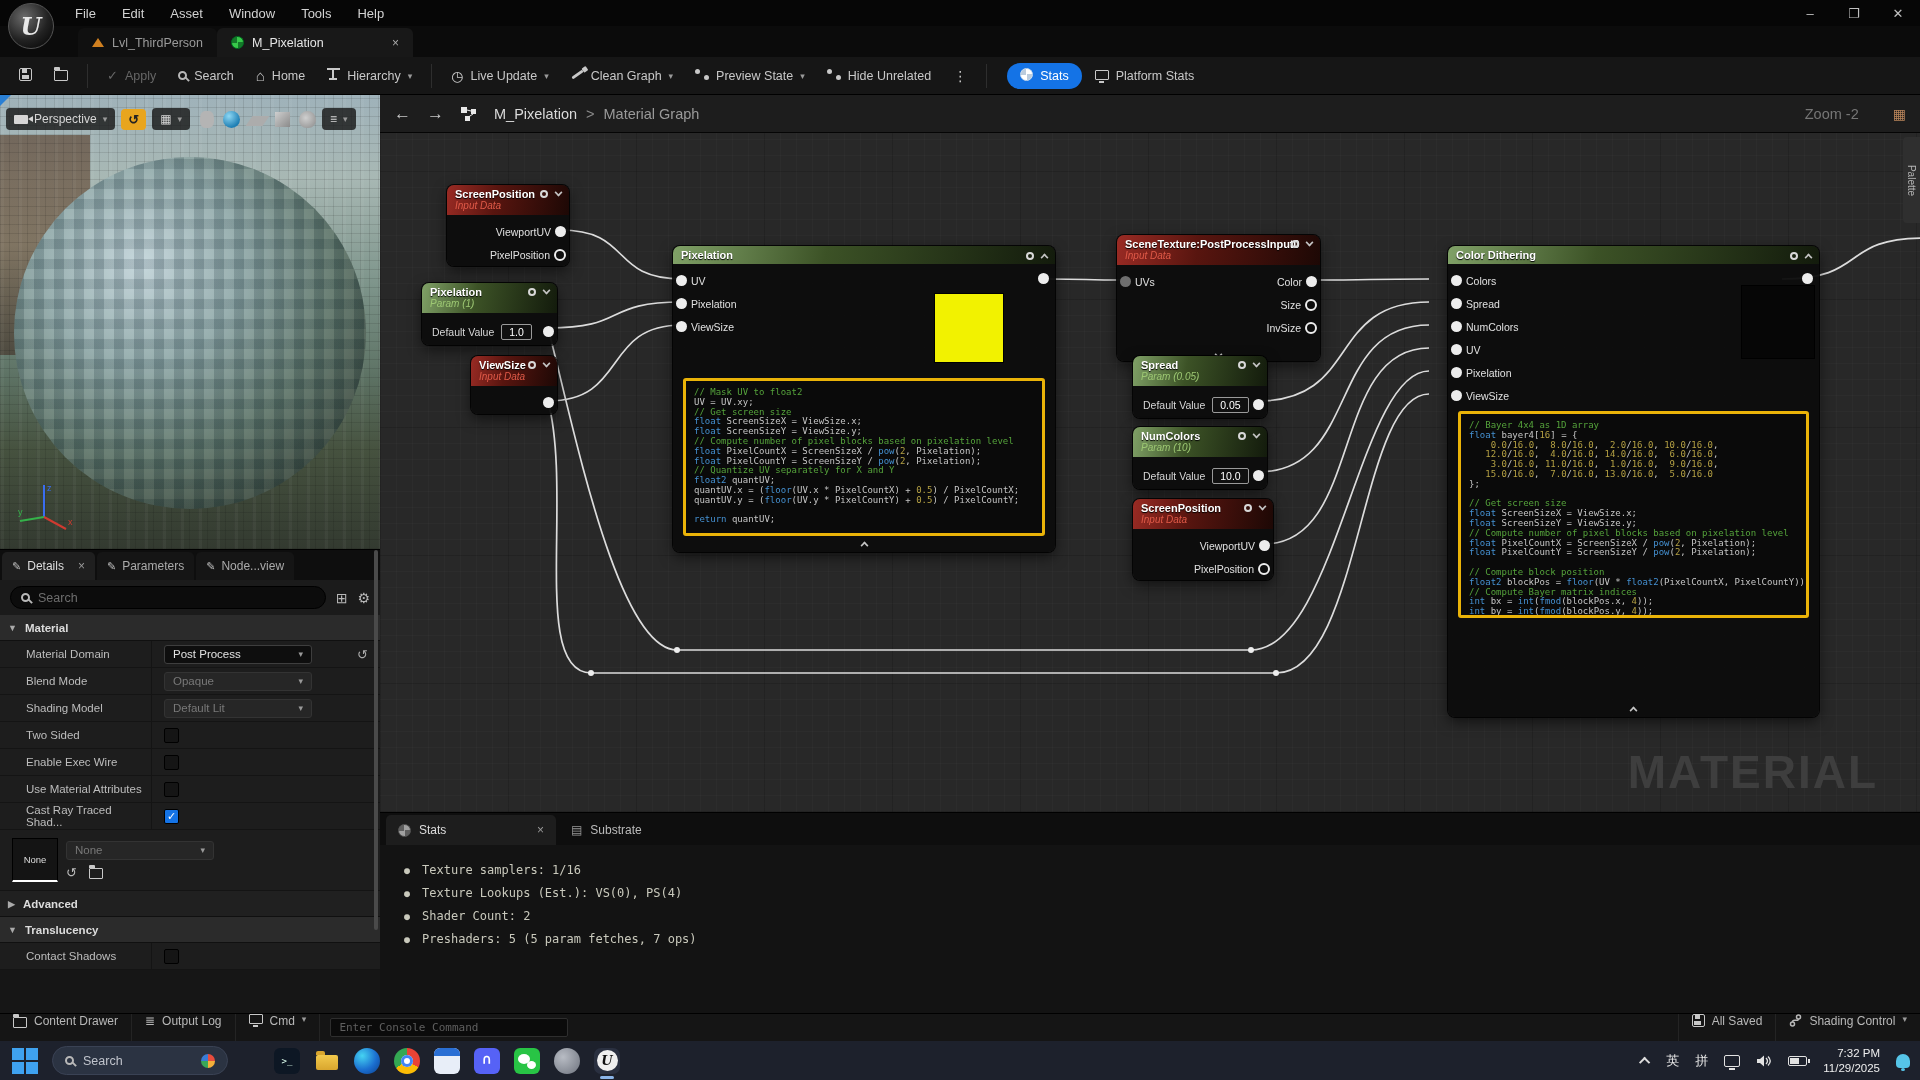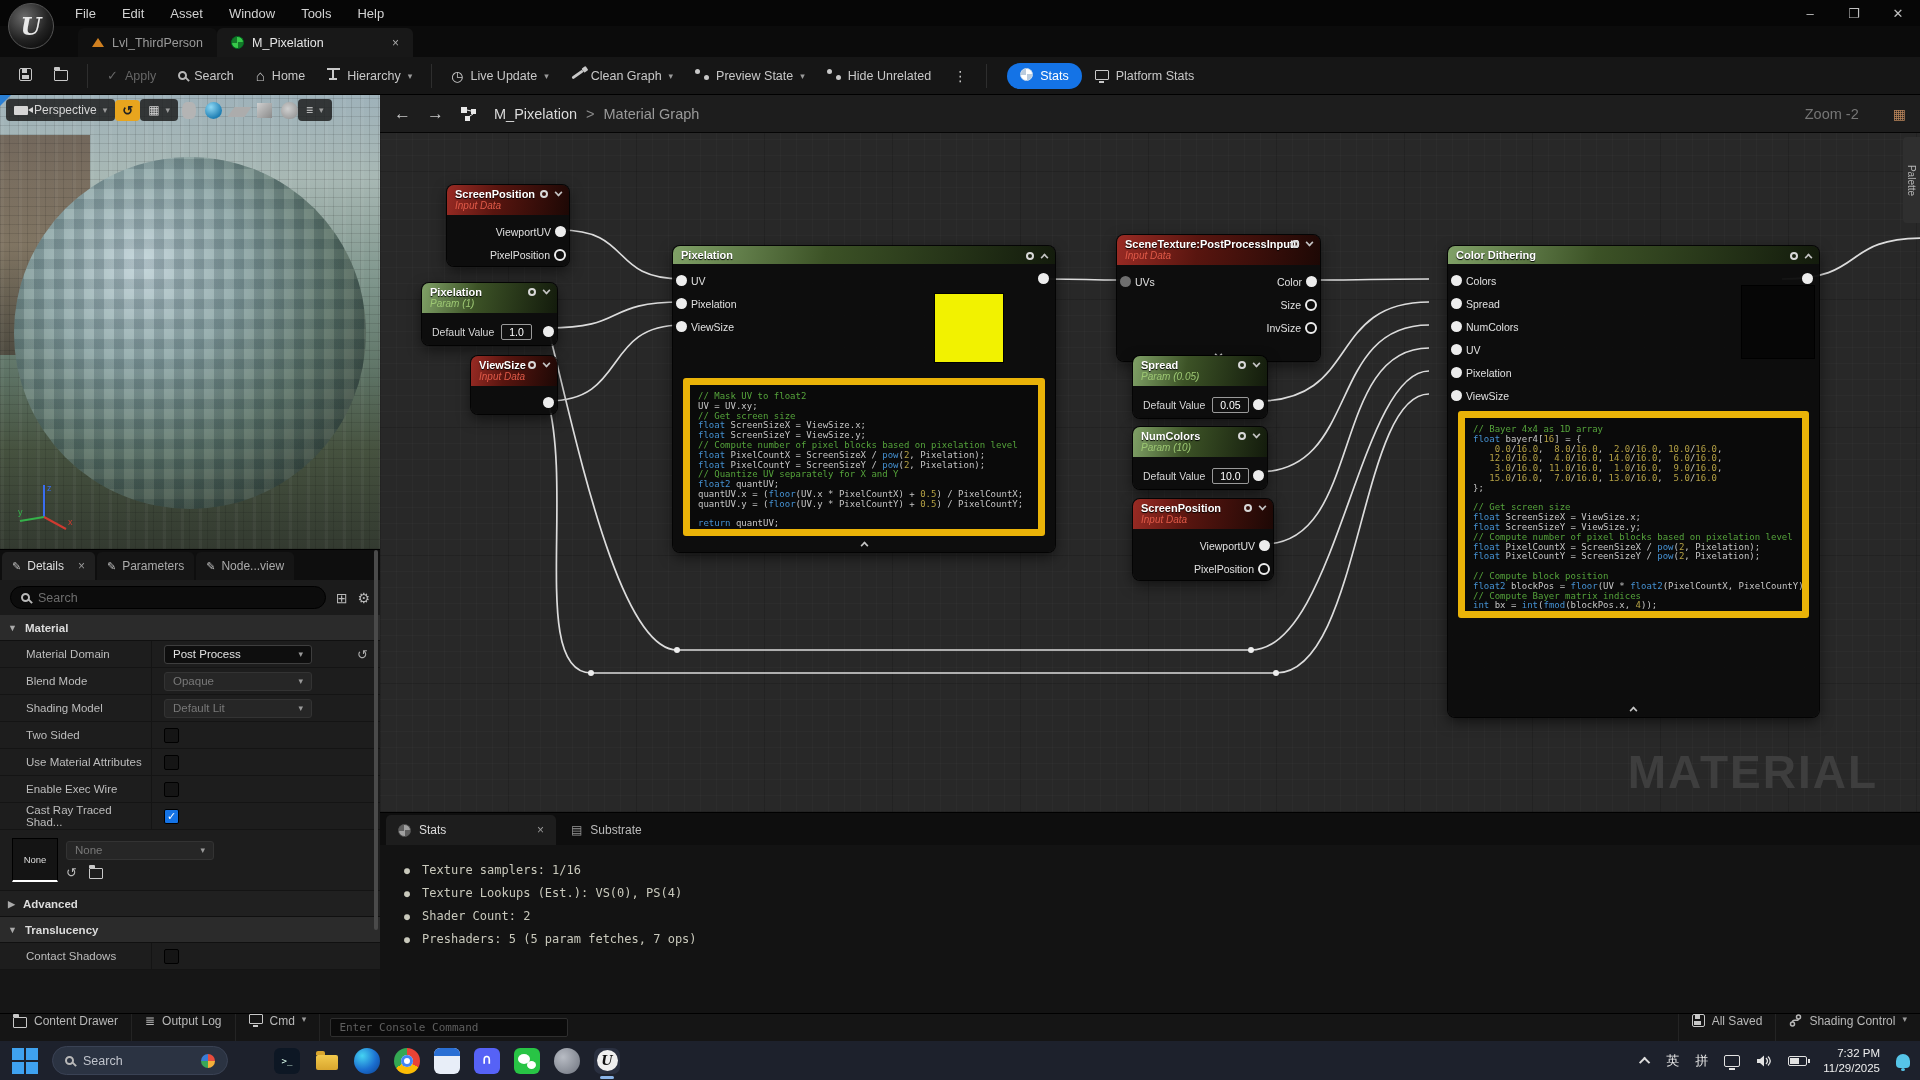--- a/index.html
+++ b/index.html
@@ -66,21 +66,21 @@
   #vp-scene:after { content:''; position:absolute; inset:0;
     background:repeating-linear-gradient(90deg, rgba(0,0,0,.10) 0 1px, transparent 1px 9px),
                repeating-linear-gradient(0deg, rgba(0,0,0,.10) 0 1px, transparent 1px 9px),
                repeating-linear-gradient(90deg, rgba(255,255,255,.04) 0 4px, transparent 4px 18px); }
   #vp-sphere { position:absolute; left:14px; top:62px; width:352px; height:352px; border-radius:50%;
     background:radial-gradient(circle at 36% 30%, #c2d4da 0%, #8fa8a8 30%, #5d7468 58%, #323e33 85%, #1d241d 100%); }
   #vp-sphere:after { content:''; position:absolute; inset:0; border-radius:50%;
     background:repeating-linear-gradient(90deg, rgba(20,40,50,.16) 0 10px, rgba(255,255,255,.05) 10px 20px),
                repeating-linear-gradient(0deg, rgba(20,40,50,.14) 0 10px, rgba(255,255,255,.04) 10px 20px); }
   #vp-corner { position:absolute; left:0; top:0; width:0; height:0; border-top:11px solid #2a7fd4; border-right:11px solid transparent; z-index:5; }
-  #vp-toolbar { position:absolute; left:6px; top:4px; display:flex; align-items:center; gap:0; z-index:6; }
+  #vp-toolbar { position:absolute; left:6px; top:13px; display:flex; align-items:center; gap:6px; z-index:6; }
   .vp-pill { background:rgba(26,26,26,.82); border-radius:4px; display:flex; align-items:center; gap:6px; padding:4px 8px; color:#d6d6d6; font-size:12px; }
   .vp-btn-yellow { background:#e8a51e; border-radius:4px; padding:3px 7px; color:#222; font-weight:bold; font-size:13px; }
   .vp-shapes { display:flex; gap:9px; align-items:center; margin-left:4px; }
   .shape { width:17px; height:17px; }
   .shape-sphere { border-radius:50%; background:radial-gradient(circle at 35% 30%, #8ed8f4, #1f7fb4 70%); }
   .shape-cyl { background:#b4b4b4; border-radius:5px/7px; width:14px; height:17px; }
   .shape-plane { background:#acacac; height:10px; margin-top:4px; transform:skewX(-35deg); }
   .shape-cube { background:linear-gradient(135deg,#cfcfcf,#8a8a8a); width:15px; height:15px; margin-top:1px; }
   .shape-teapot { background:radial-gradient(circle at 40% 40%, #cfcfcf, #8a8a8a); border-radius:50% 50% 45% 45%; }
   #vp-cam-icon { width:14px; height:9px; background:#d6d6d6; border-radius:1px; position:relative; }
@@ -145,21 +145,21 @@
   .grow .out-label { margin-left:auto; color:#e0e0e0; font-size:10.5px; padding-right:4px; }
   .grow .in-label { color:#e0e0e0; font-size:10.5px; padding-left:4px; }
   .pin { width:11px; height:11px; border-radius:50%; background:#ededed; flex-shrink:0; }
   .pin.hollow { background:transparent; border:2.5px solid #ededed; width:12px; height:12px; }
   .pin.dim { background:#6f6f6f; }
   .pin.out { margin-right:3px; } .pin.in { margin-left:3px; }
   .dv-wrap { display:flex; align-items:center; height:27px; padding-left:10px; }
   .dv-label { color:#d6d6d6; font-size:10.5px; margin-right:7px; }
   .dv-box { border:1px solid #9a9a9a; background:#101010; color:#fff; font-size:10.5px; padding:1px 7px; border-radius:2px; }
   .dv-wrap .pin { margin-left:auto; margin-right:3px; }
-  .code-block { position:absolute; left:10px; right:10px; background:#0a0a0a; border:7px solid #eab308; border-radius:3px;
+  .code-block { position:absolute; left:10px; right:10px; background:#0a0a0a; border:3px solid #eab308; border-radius:3px;
     font-family:"DejaVu Sans Mono", monospace; font-size:9px; line-height:9.8px; padding:7px 8px; white-space:pre; overflow:hidden; color:#c6c6c6; }
   .c-com { color:#55a33b; } .c-kw { color:#4591d2; } .c-num { color:#b5a144; }
   .node-preview { position:absolute; border:1px solid #000; }
   .gfoot { position:absolute; bottom:3px; left:0; right:0; display:flex; justify-content:center; }
   .junction { fill:#ededed; }
 
   #statspanel { position:absolute; left:380px; top:812px; width:1540px; height:201px; background:#131313; border-top:1px solid #000; }
   #stats-tabs { display:flex; align-items:flex-end; height:32px; background:#0e0e0e; padding-left:6px; gap:3px; }
   .stats-tab { display:flex; align-items:center; gap:8px; height:30px; padding:0 12px; border-radius:5px 5px 0 0; font-size:12px; color:#bbb; }
   .stats-tab.active { background:#1d1d1d; color:#ddd; width:170px; }
@@ -406,29 +406,29 @@
       <div class="det-row">
         <div class="det-label">
           <span>Two Sided</span>
         </div>
         <div class="det-value">
           <div class="cb"></div>
         </div>
       </div>
       <div class="det-row">
         <div class="det-label">
-          <span>Use Material Attributes</span>
+          <span>Enable Exec Wire</span>
         </div>
         <div class="det-value">
           <div class="cb"></div>
         </div>
       </div>
       <div class="det-row">
         <div class="det-label">
-          <span>Enable Exec Wire</span>
+          <span>Use Material Attributes</span>
         </div>
         <div class="det-value">
           <div class="cb"></div>
         </div>
       </div>
       <div class="det-row">
         <div class="det-label">
           <span>Cast Ray Traced Shad...</span>
         </div>
         <div class="det-value">

